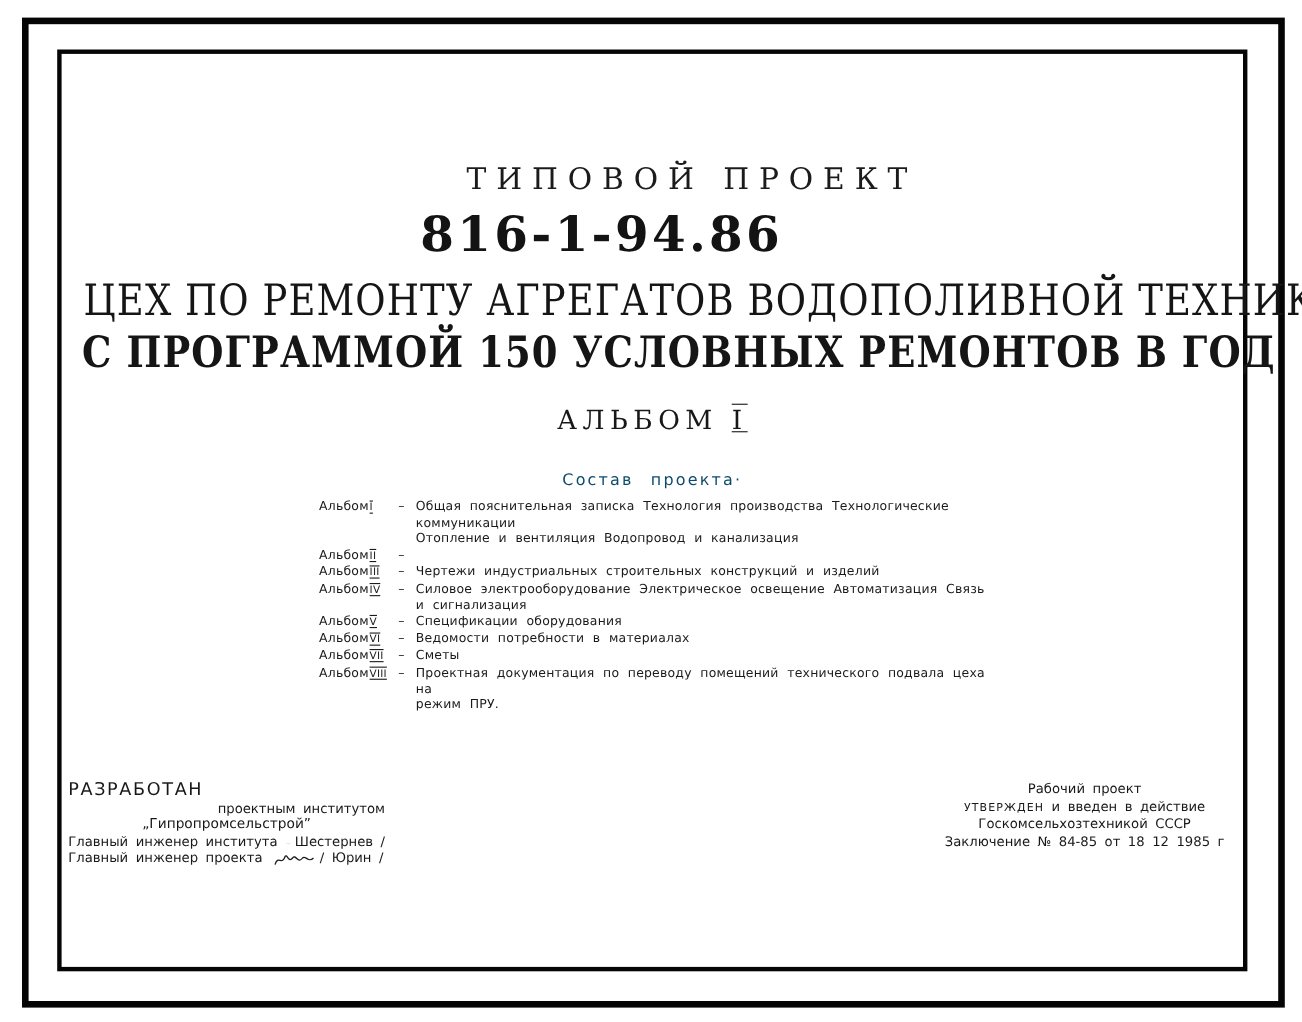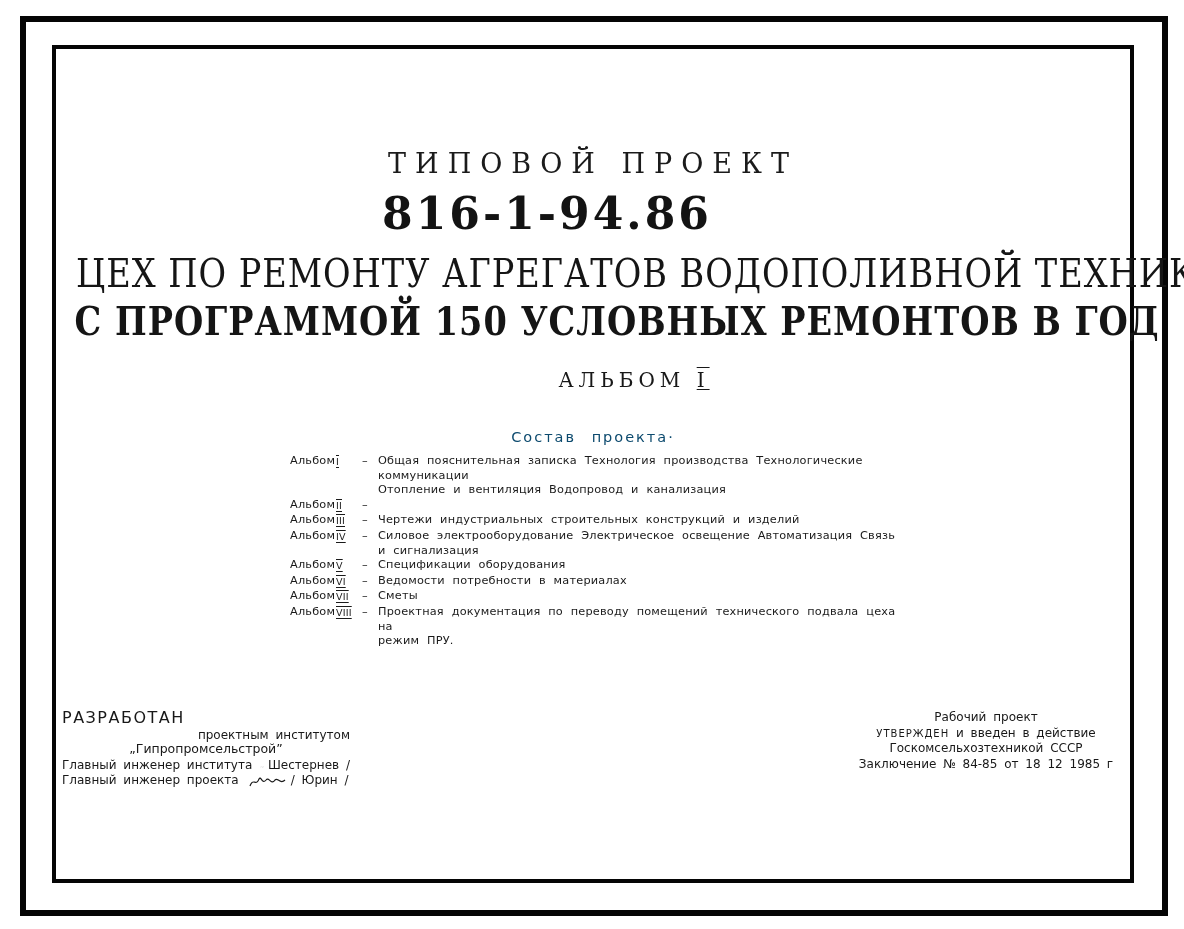--- a/index.html
+++ b/index.html
@@ -7,30 +7,30 @@
         color:#161616;-webkit-font-smoothing:antialiased;}
   
   .outer-frame{position:absolute;left:20px;top:16px;width:1148px;height:900px;
                border:6px solid #050505;box-sizing:border-box;}
   .inner-frame{position:absolute;left:52px;top:45px;width:1082px;height:838px;
                border:4px solid #050505;box-sizing:border-box;}
   
   .serif{font-family:"DejaVu Serif", serif;}
   .hand{font-family:"DejaVu Sans", sans-serif;}
   .doc-type{position:absolute;left:52px;top:148px;width:1082px;text-align:center;
-            font-size:27px;letter-spacing:9px;color:#1b1b1b;}
+            font-size:27px;letter-spacing:9px;color:#1b1b1b;padding-left:36px;}
   .proj-num{position:absolute;left:52px;top:188px;width:990px;text-align:center;
             font-size:44px;letter-spacing:3px;font-weight:600;color:#131313;}
   .main-title{position:absolute;left:52px;width:1082px;text-align:center;
               font-size:35px;letter-spacing:1px;font-weight:500;color:#151515;white-space:nowrap;}
   .main-title .squeeze{display:inline-block;transform:scale(0.96,1.12);transform-origin:center;}
   .t1{top:254px;}
   .t2{top:300px;font-weight:bold;}
   .album-head{position:absolute;left:52px;top:368px;width:1082px;text-align:center;
-              font-size:20px;letter-spacing:5px;color:#181818;padding-left:41px;}
+              font-size:24px;letter-spacing:5px;color:#181818;}
   .rnum{text-decoration:underline overline;text-decoration-thickness:1px;text-underline-offset:2px;}
   .sostav-head{position:absolute;left:52px;top:429px;width:1082px;text-align:center;
                font-size:14.5px;letter-spacing:2px;word-spacing:9px;color:#0c4a6e;}
   
   .comp-list{position:absolute;left:290px;top:454px;width:612px;font-size:11.3px;
              line-height:14.6px;color:#1a1a1a;letter-spacing:0.2px;word-spacing:4px;}
   .comp-row{display:flex;align-items:flex-start;}
   .comp-row .alb{flex:0 0 46px;}
   .comp-row .rncol{flex:0 0 26px;font-size:9.5px;padding-top:1px;}
   .comp-row .dashcol{flex:0 0 16px;text-align:left;}

